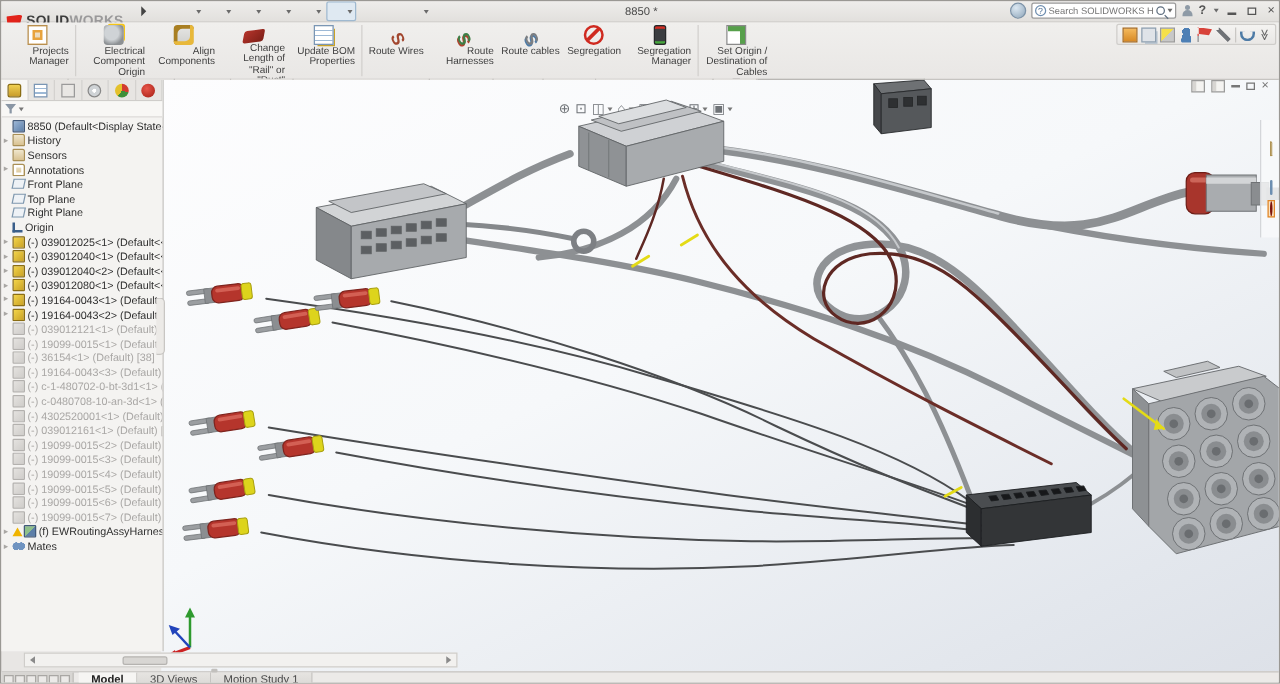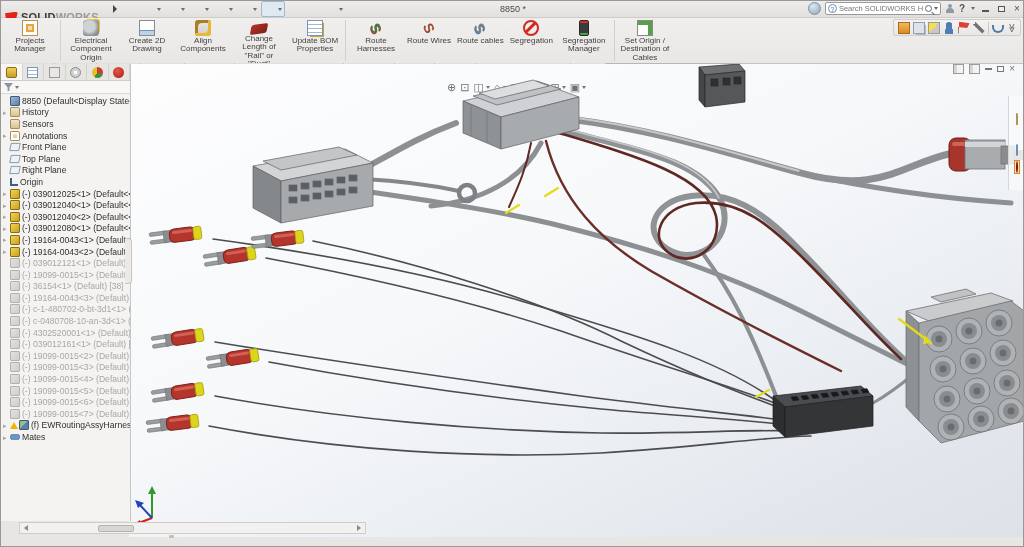--- a/index.html
+++ b/index.html
@@ -37,21 +37,21 @@
   .user-ico::after { content:""; position:absolute; left:1px; top:4.5px; width:8px; height:5px; border-radius:4px 4px 0 0; background:#8e9aa6; }
   .help-q { font-size:10px; font-weight:bold; color:#555; }
   .win-btn { width:12px; height:11px; display:flex; align-items:center; justify-content:center; color:#555; font-size:10px; }
   .min-glyph { width:7px; height:2px; background:#555; margin-top:5px; }
   .restore-glyph { width:7px; height:6px; border:1px solid #555; position:relative; background:#eeedeb; }
   .restore-glyph::before { content:""; position:absolute; left:2px; top:-3px; width:7px; height:6px; border:1px solid #555; z-index:-1; }
 
   
   #ribbon { position:absolute; left:0; top:17px; width:1024px; height:45px; background:linear-gradient(#f0efed,#e9e7e5); display:flex; align-items:stretch; }
   #ribbon-buttons { display:flex; align-items:stretch; padding-left:1px; }
-  .rbtn { display:flex; flex-direction:column; align-items:center; justify-content:flex-start; padding:2px 3px 1px; min-width:26px; max-width:56px; text-align:center; line-height:1.05; font-size:8px; color:#3f3f3f; }
+  .rbtn { display:flex; flex-direction:column; align-items:center; justify-content:flex-start; padding:2px 3px 1px; min-width:26px; max-width:56px; text-align:right; line-height:1.05; font-size:8px; color:#3f3f3f; }
   .rbtn .ric { width:16px; height:16px; margin-bottom:1px; flex:none; }
   .rbtn.sep { min-width:0; max-width:none; width:1px; padding:0; margin:2px 2px; background:#d2d0cd; }
   .rbtn .rdd { display:none; }
   .rbtn.dd .rdd { display:block; width:0; height:0; border-top:3px solid #555; border-left:3px solid transparent; border-right:3px solid transparent; margin-top:1px; }
   
   .ric[data-icon="projects-manager"] { background:linear-gradient(#f4e9d7,#e3cfa9); border:1px solid #b98f4e; box-shadow:inset 0 0 0 3px #fff, inset 0 0 0 5px #e8a33d; }
   .ric[data-icon="electrical-wizard"] { background:radial-gradient(circle at 40% 40%, #cfd3d6 40%, #8d9194 70%); border-radius:3px; box-shadow:2px -2px 0 -1px #f5c518; }
   .ric[data-icon="create-2d"] { background:#fff; border:1px solid #8a8a8a; box-shadow:inset 0 -4px 0 #bcd2ea, inset 0 -5px 0 #6f93bb; }
   .ric[data-icon="align"] { background:linear-gradient(#e7e7e5,#cfcfcc); border-radius:3px; box-shadow:inset -4px -4px 0 -1px #e8b83a, inset 4px 4px 0 -1px #a97f22; }
   .ric[data-icon="change-length"] { background:linear-gradient(135deg,#b5342b,#7c1f17); transform:skewX(-18deg) rotate(-8deg); height:10px !important; margin-top:4px; border-radius:2px; }
@@ -251,52 +251,47 @@
         
         
         
       </div>
         <div class="rbtn">
         <span class="ric" data-icon="electrical-wizard"></span>
         <span class="rlabel">Electrical Component Origin</span>
 
       </div>
         <div class="rbtn">
-        <span class="ric" data-icon="create-2d"></span>
-        <span class="rlabel">Create 2D Drawing</span>
-
-      </div>
-        <div class="rbtn">
         <span class="ric" data-icon="align"></span>
         <span class="rlabel">Align Components</span>
 
       </div>
         <div class="rbtn">
         <span class="ric" data-icon="change-length"></span>
         <span class="rlabel">Change Length of "Rail" or "Duct"</span>
 
       </div>
         <div class="rbtn">
         <span class="ric" data-icon="update-bom"></span>
         <span class="rlabel">Update BOM Properties</span>
 
       </div>
         <div class="rbtn sep">
         
         
         
       </div>
         <div class="rbtn">
+        <span class="ric" data-icon="route-wires"></span>
+        <span class="rlabel">Route Wires</span>
+
+      </div>
+        <div class="rbtn">
         <span class="ric" data-icon="route-harnesses"></span>
         <span class="rlabel">Route Harnesses</span>
-
-      </div>
-        <div class="rbtn">
-        <span class="ric" data-icon="route-wires"></span>
-        <span class="rlabel">Route Wires</span>
 
       </div>
         <div class="rbtn">
         <span class="ric" data-icon="route-cables"></span>
         <span class="rlabel">Route cables</span>
 
       </div>
         <div class="rbtn">
         <span class="ric" data-icon="segregation"></span>
         <span class="rlabel">Segregation</span>
@@ -823,14 +818,29 @@
   </div>
   <div id="panel-flyout"></div>
 
   <div id="hscroll">
     <span class="hs-arrow hs-left"></span>
     <span id="hs-thumb"></span>
     <span class="hs-arrow hs-right"></span>
   </div>
   <div id="splitter-dot"></div>
 
+  <div id="bottombar">
+    <div id="tab-nav">
+      <span class="nav-sq"></span>
+      <span class="nav-sq"></span>
+      <span class="nav-sq"></span>
+      <span class="nav-sq"></span>
+      <span class="nav-sq"></span>
+      <span class="nav-sq"></span>
+    </div>
+    <div id="bottom-tabs">
+        <span class="btab active">Model</span>
+        <span class="btab">3D Views</span>
+        <span class="btab">Motion Study 1</span>
+      </div>
+  </div>
 
 </div>
 
 </body></html>

